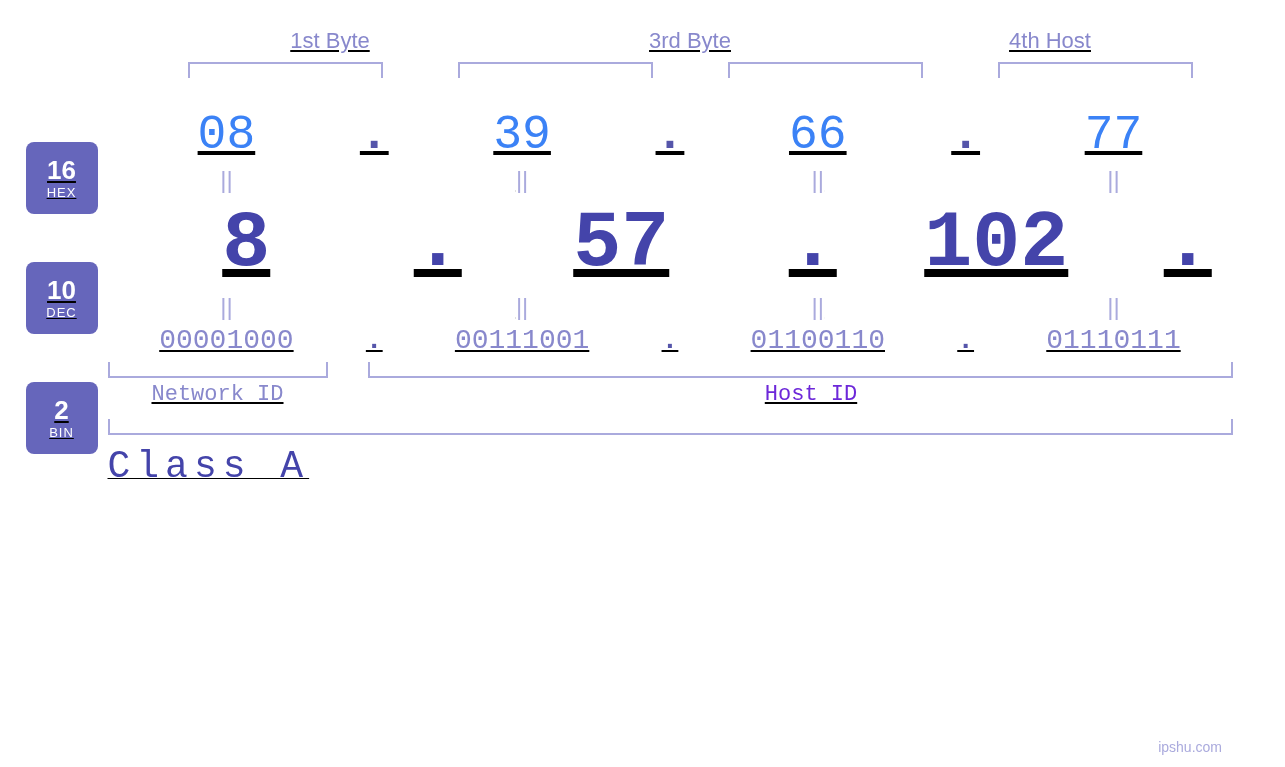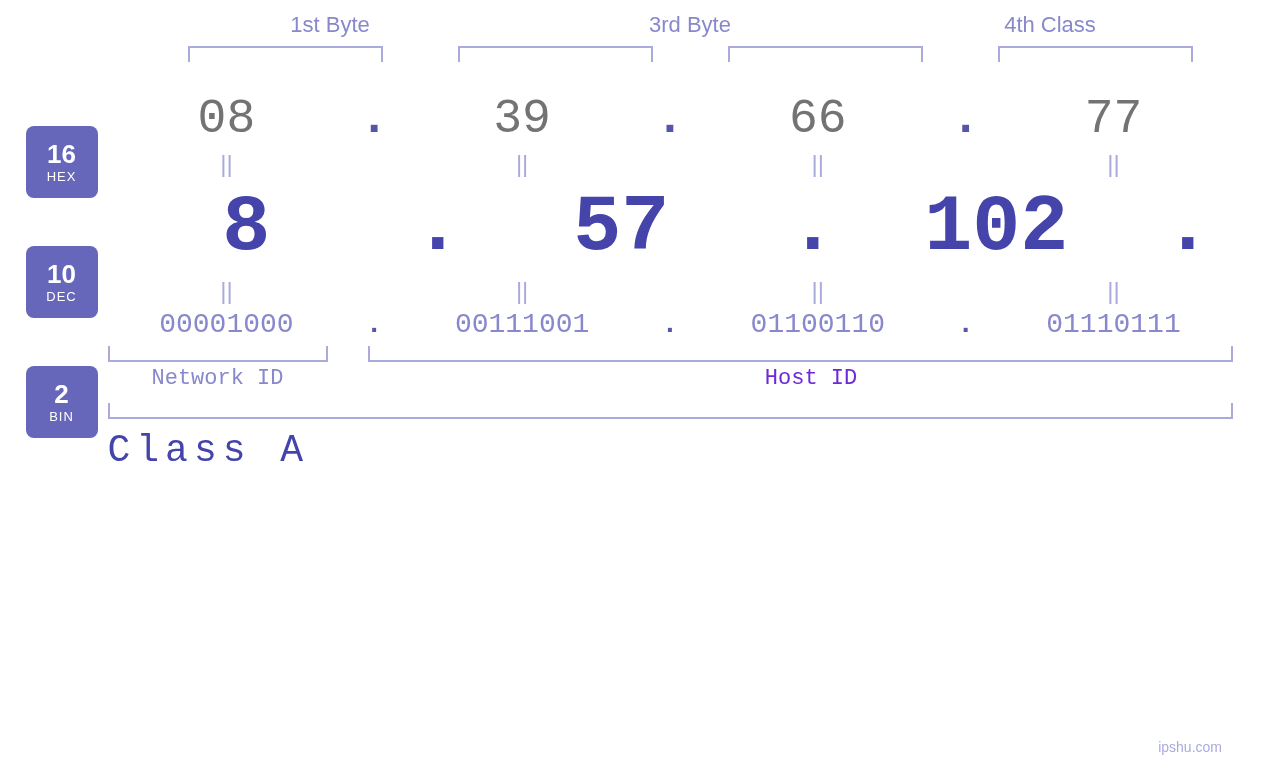--- a/index.html
+++ b/index.html
@@ -12,22 +12,23 @@
       overflow: hidden;
       position: relative;
     }
 
     .main-container {
       width: 1240px;
       height: 767px;
       display: flex;
       flex-direction: column;
       align-items: center;
-      padding-top: 12px;
+      padding-top: 28px;
       position: relative;
+      text-decoration: underline;
     }
 
     
     .byte-headers {
       display: flex;
       margin-left: 140px;
       width: 1080px;
       justify-content: space-around;
       margin-bottom: 8px;
     }
@@ -120,21 +121,21 @@
       width: 40px;
       text-align: center;
       font-size: 48px;
       color: #5555aa;
       font-weight: bold;
     }
 
     
     .hex-val {
       font-size: 48px;
-      color: #737373;
+      color: #3b82f6;
       font-family: 'Courier New', monospace;
     }
 
     
     .dec-val {
       font-size: 80px;
       color: #4444aa;
       font-family: 'Courier New', monospace;
       font-weight: bold;
     }
@@ -183,21 +184,21 @@
     }
   </style>
 </head>
 <body>
 
 <div class="main-container">
 
   <div class="byte-headers">
     <div class="byte-label">1st Byte</div>
     <div class="byte-label">3rd Byte</div>
-    <div class="byte-label">4th Class</div>
+    <div class="byte-label">4th Host</div>
   </div>
 
   <div class="top-brackets">
     <div class="bracket-line-top"></div>
     <div class="bracket-line-top"></div>
     <div class="bracket-line-top"></div>
     <div class="bracket-line-top"></div>
   </div>
 
   <div style="display:flex; flex-direction:row; width:1285px; align-items:center;">

